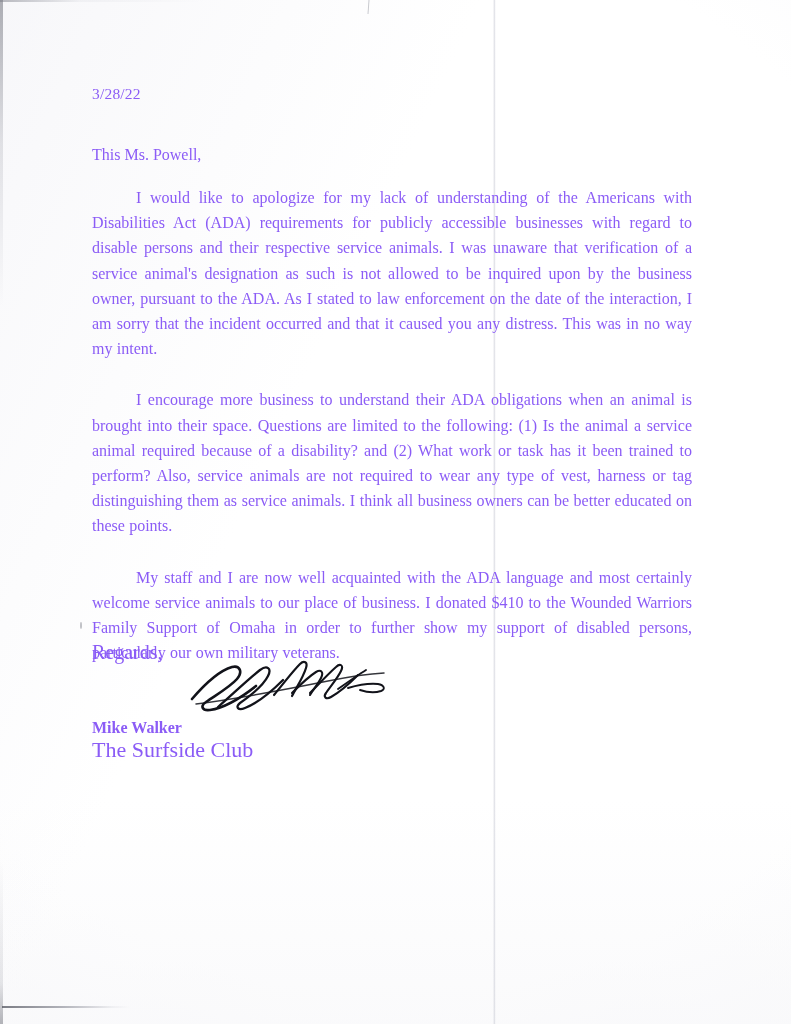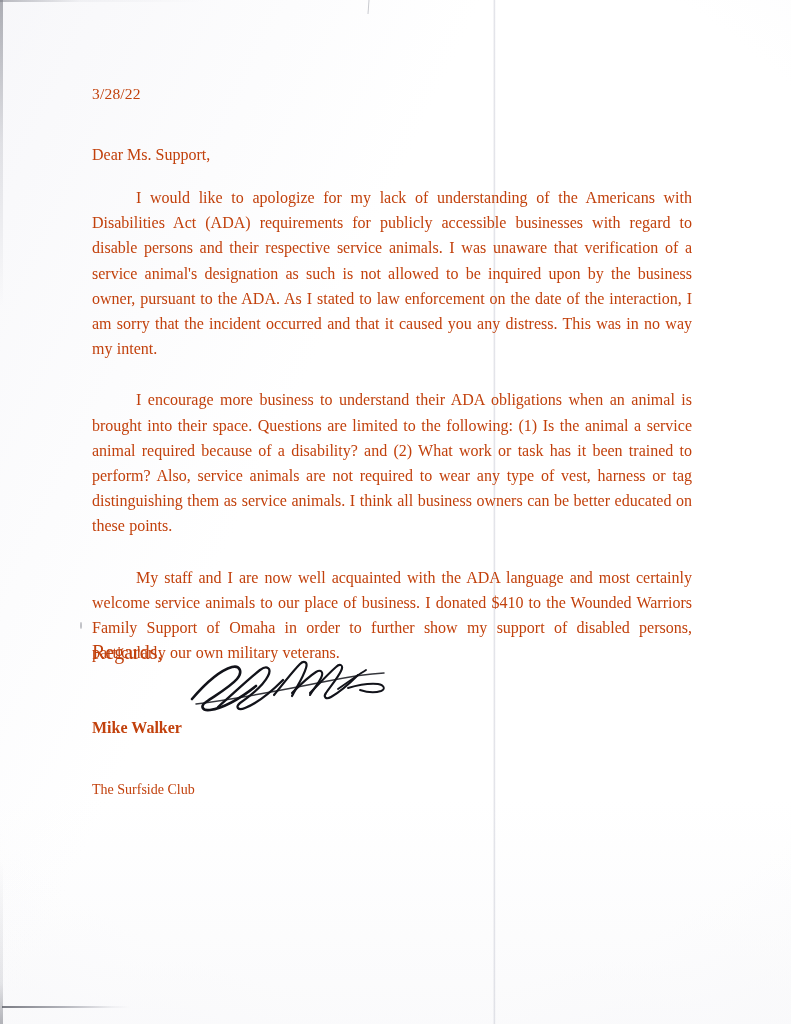--- a/index.html
+++ b/index.html
@@ -7,21 +7,21 @@
     padding: 0;
     background: #ffffff;
   }
   .page {
     position: relative;
     width: 791px;
     height: 1024px;
     background: #fdfdfd;
     overflow: hidden;
     font-family: "Liberation Serif", "DejaVu Serif", serif;
-    color: #c2410c;
+    color: #8b5cf6;
   }
   
   .paper-texture {
     position: absolute;
     inset: 0;
     background:
       linear-gradient(115deg, rgba(246,246,249,0.85) 0%, rgba(255,255,255,0) 38%),
       linear-gradient(0deg, rgba(248,248,250,0.7) 0%, rgba(255,255,255,0) 22%),
       radial-gradient(ellipse 120% 90% at 50% 45%, #ffffff 58%, #f6f6f8 100%);
     pointer-events: none;
@@ -154,22 +154,22 @@
     position: absolute;
     left: 0;
     top: 717px;
     font-size: 16px;
     line-height: 22px;
     font-weight: bold;
   }
   .org {
     position: absolute;
     left: 0;
-    top: 779px;
-    font-size: 14px;
+    top: 739px;
+    font-size: 22px;
     line-height: 22px;
     text-align: right;
   }
 </style>
 </head>
 <body>
 
 <div class="page">
 
   <div class="paper-texture"></div>
@@ -177,21 +177,21 @@
   <div class="edge-left"></div>
   <div class="edge-top"></div>
   <div class="edge-bottom-streak"></div>
   <div class="top-tick"></div>
   <div class="margin-speck"></div>
 
   <div class="content">
 
     <div class="date-line">3/28/22</div>
 
-    <div class="salutation">Dear Ms. Support,</div>
+    <div class="salutation">This Ms. Powell,</div>
 
     <div class="body-block" style="top:185px;">
       <p>I would like to apologize for my lack of understanding of the Americans with Disabilities Act (ADA) requirements for publicly accessible businesses with regard to disable persons and their respective service animals.  I was unaware that verification of a service animal's designation as such is not allowed to be inquired upon by the business owner, pursuant to the ADA. As I stated to law enforcement on the date of the interaction, I am sorry that the incident occurred and that it caused you any distress. This was in no way my intent.</p>
       <p>I encourage more business to understand their ADA obligations when an animal is brought into their space. Questions are limited to the following: (1) Is the animal a service animal required because of a disability? and (2) What work or task has it been trained to perform?  Also, service animals are not required to wear any type of vest, harness or tag distinguishing them as service animals.  I think all business owners can be better educated on these points.</p>
       <p>My staff and I are now well acquainted with the ADA language and most certainly welcome service animals to our place of business.  I donated $410 to the Wounded Warriors Family Support of Omaha in order to further show my support of disabled persons, particularly our own military veterans.</p>
     </div>
 
     <div class="closing">Regards,</div>
 
     <svg class="signature-mark" viewBox="0 0 210 62" aria-label="handwritten signature">

